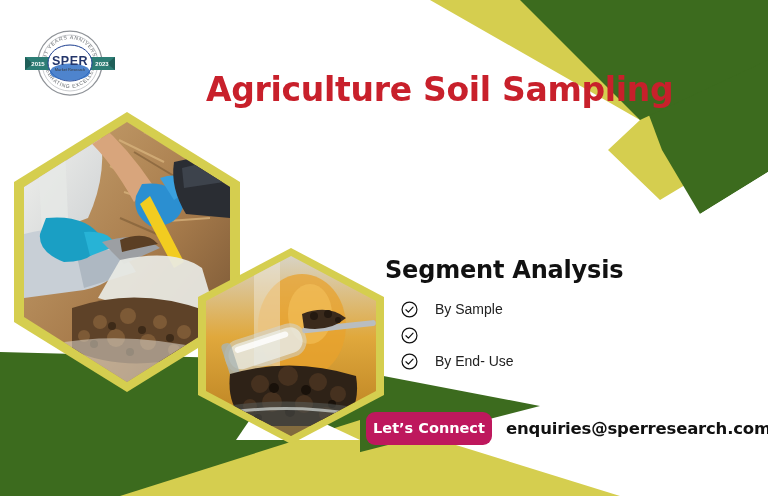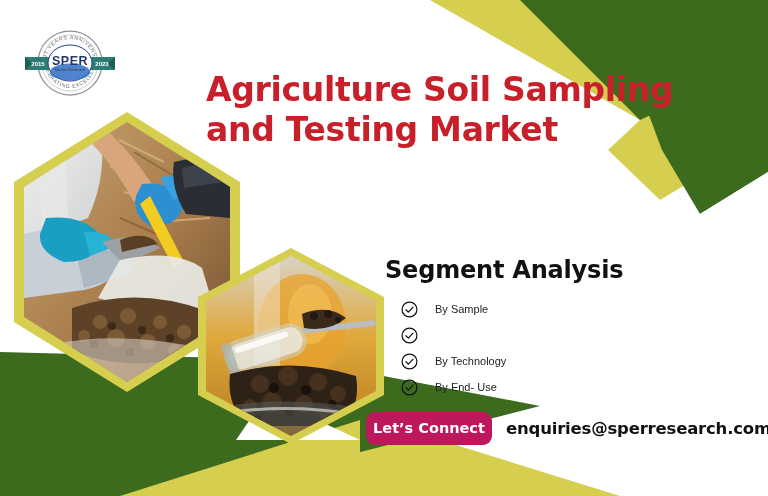--- a/index.html
+++ b/index.html
@@ -102,21 +102,21 @@
     margin: 0;
     padding: 0;
     list-style: none;
   }
   .seg-item {
     display: flex;
     align-items: center;
     height: 26px;
     color: #222222;
     font-family: "Liberation Sans", sans-serif;
-    font-size: 11px;
+    font-size: 14px;
   }
   .check-icon {
     flex: 0 0 auto;
     width: 17px;
     height: 17px;
     margin-right: 17px;
   }
 
   
   .cta-btn {
@@ -325,21 +325,20 @@
           <circle cx="52" cy="162" r="4"></circle>
       </g>
 
       <path d="M20 150 Q86 140 154 152 L150 180 L26 180 Z" fill="#585b58" opacity="0.55"></path>
       <path d="M26 156 Q86 148 148 158" stroke="#d6dcd8" stroke-width="3" fill="none" opacity="0.7"></path>
     </svg>
   </div>
 
   <div class="title">
     <div>Agriculture Soil Sampling</div>
-    <div>and Testing Market</div>
   </div>
 
 
   <div class="seg-title">Segment Analysis</div>
 
   <ul class="seg-list">
     <li class="seg-item">
       <svg class="check-icon" viewBox="0 0 24 24">
         <circle cx="12" cy="12" r="10.5" fill="none" stroke="#111111" stroke-width="1.7"></circle>
         <path d="M7 12.4 L10.4 15.8 L17 8.6" fill="none" stroke="#111111" stroke-width="1.7" stroke-linecap="round" stroke-linejoin="round"></path>
@@ -350,27 +349,20 @@
       <svg class="check-icon" viewBox="0 0 24 24">
         <circle cx="12" cy="12" r="10.5" fill="none" stroke="#111111" stroke-width="1.7"></circle>
         <path d="M7 12.4 L10.4 15.8 L17 8.6" fill="none" stroke="#111111" stroke-width="1.7" stroke-linecap="round" stroke-linejoin="round"></path>
       </svg>
     </li>
     <li class="seg-item">
       <svg class="check-icon" viewBox="0 0 24 24">
         <circle cx="12" cy="12" r="10.5" fill="none" stroke="#111111" stroke-width="1.7"></circle>
         <path d="M7 12.4 L10.4 15.8 L17 8.6" fill="none" stroke="#111111" stroke-width="1.7" stroke-linecap="round" stroke-linejoin="round"></path>
       </svg>
-      <span>By Technology</span>
-    </li>
-    <li class="seg-item">
-      <svg class="check-icon" viewBox="0 0 24 24">
-        <circle cx="12" cy="12" r="10.5" fill="none" stroke="#111111" stroke-width="1.7"></circle>
-        <path d="M7 12.4 L10.4 15.8 L17 8.6" fill="none" stroke="#111111" stroke-width="1.7" stroke-linecap="round" stroke-linejoin="round"></path>
-      </svg>
       <span>By End- Use</span>
     </li>
   </ul>
 
   <button class="cta-btn">Let’s Connect</button>
   <div class="cta-email">enquiries@sperresearch.com</div>
 
 </div>
 
 </body></html>

